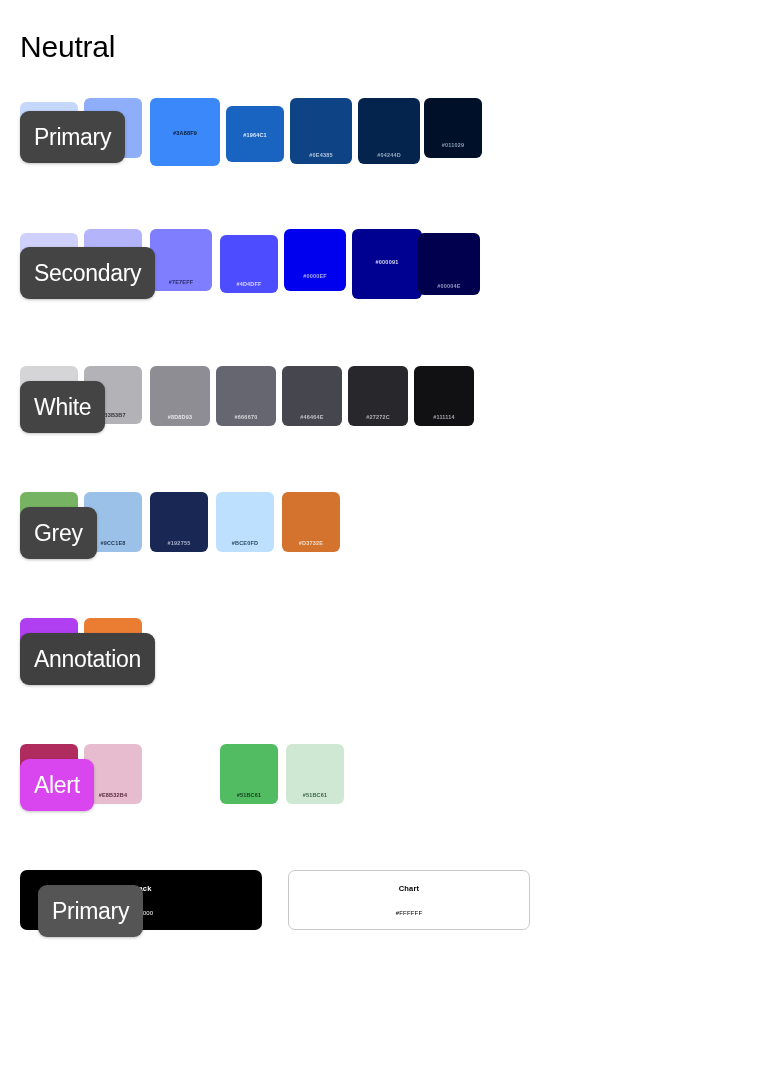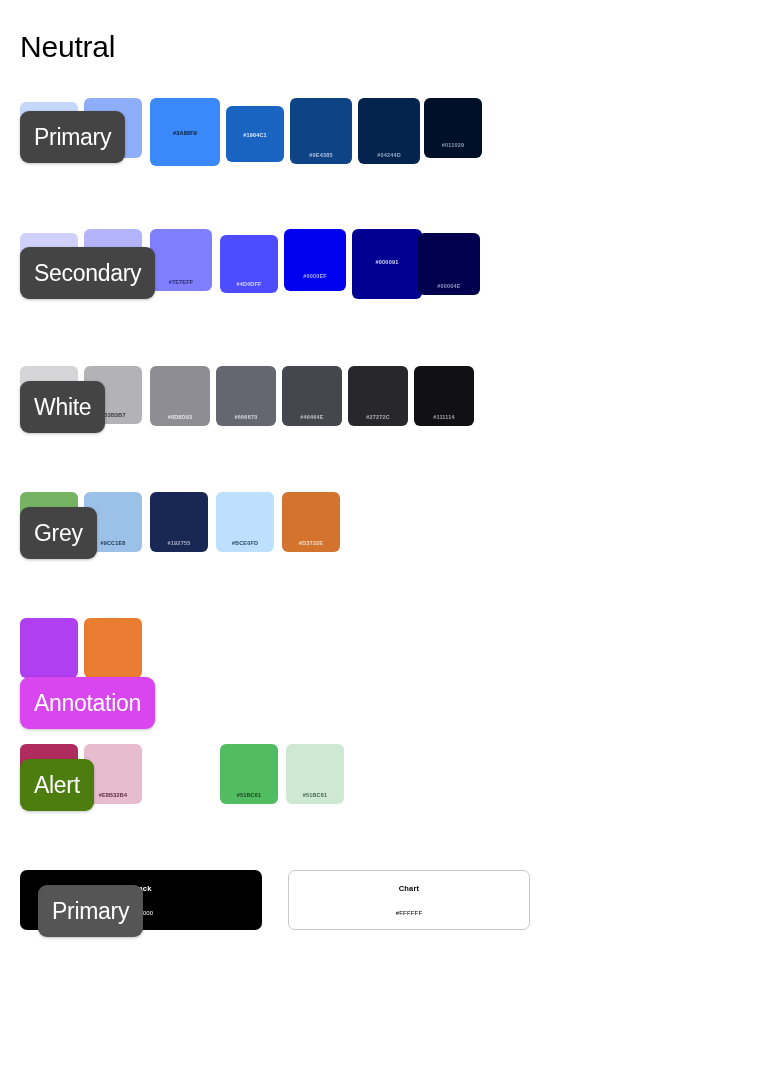--- a/index.html
+++ b/index.html
@@ -220,15 +220,15 @@
     <div class="neutral-card" style="left: 268px; top: 0px; width: 242px; height: 60px; background: rgb(255, 255, 255); color: rgb(0, 0, 0); border: 1px solid rgb(200, 200, 200);">
       <div class="neutral-name">Chart</div>
       <div class="neutral-hex">#FFFFFF</div>
     </div>
   </div>
 
 <div class="row-label" style="left: 20px; top: 111px; background: rgb(68, 68, 68); color: rgb(255, 255, 255);">Primary</div>
 <div class="row-label" style="left: 20px; top: 247px; background: rgb(68, 68, 68); color: rgb(255, 255, 255); text-align: center;">Secondary</div>
 <div class="row-label" style="left: 20px; top: 381px; background: rgb(68, 68, 68); color: rgb(255, 255, 255);">White</div>
 <div class="row-label" style="left: 20px; top: 507px; background: rgb(68, 68, 68); color: rgb(255, 255, 255);">Grey</div>
-<div class="row-label" style="left: 20px; top: 633px; background: #d946ef; color: rgb(255, 255, 255); margin-top: 44px;">Annotation</div>
-<div class="row-label" style="left: 20px; top: 759px; background: #4d7c0f; color: rgb(255, 255, 255);">Alert</div>
+<div class="row-label" style="left: 20px; top: 633px; background: #404040; color: rgb(255, 255, 255);">Annotation</div>
+<div class="row-label" style="left: 20px; top: 759px; background: #d946ef; color: rgb(255, 255, 255);">Alert</div>
 <div class="row-label" style="left: 38px; top: 885px; background: rgb(85, 85, 85); color: rgb(255, 255, 255);">Primary</div>
 
 </body></html>

